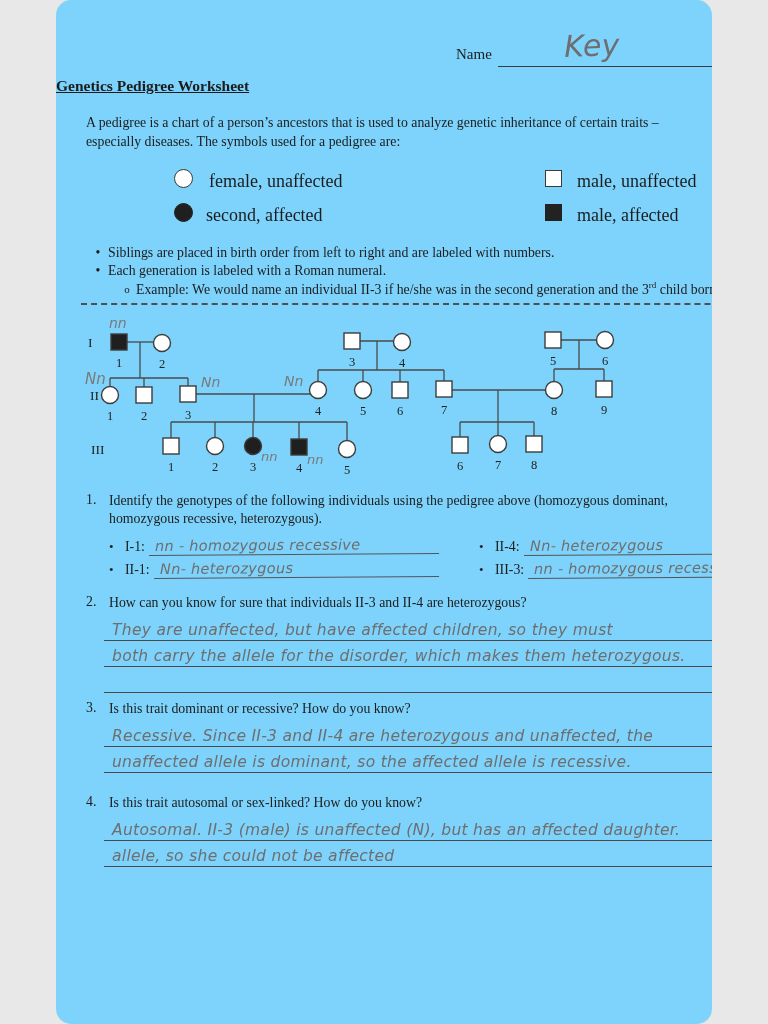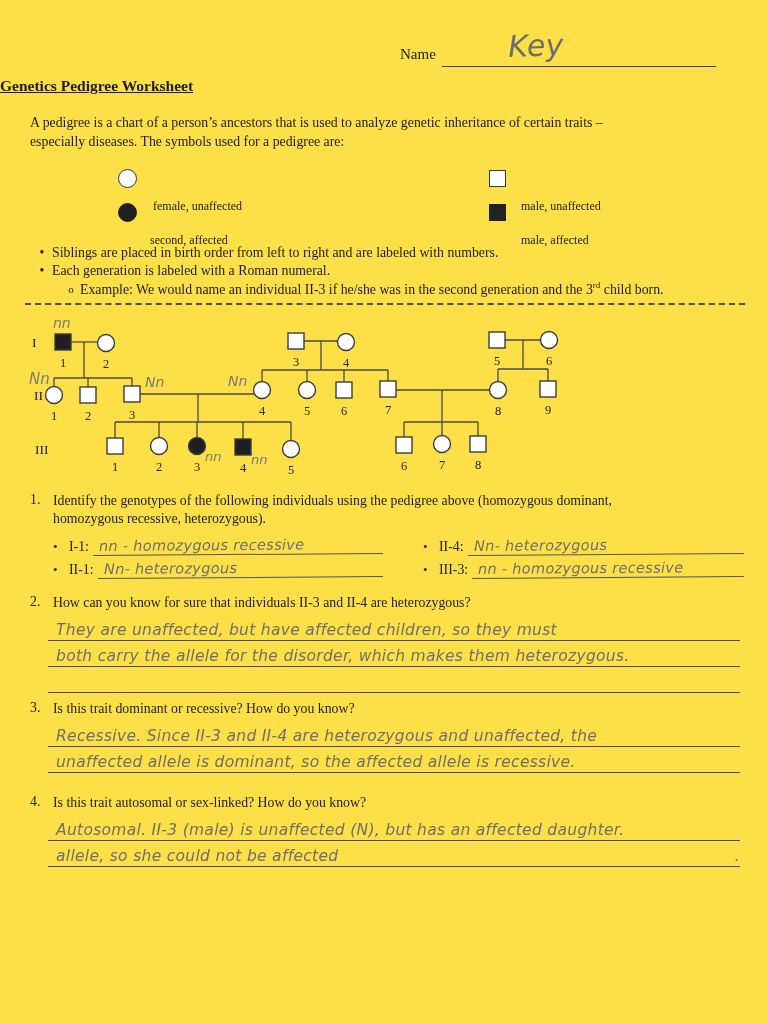--- a/index.html
+++ b/index.html
@@ -1,37 +1,37 @@
 <!DOCTYPE html>
 <html><head>
 <meta charset="utf-8">
 <style>
   * { margin:0; padding:0; box-sizing:border-box; }
   html,body { background:#e8e8e8; }
   .page {
-    position:relative; width:768px; height:1024px; margin:0 auto;
-    background:#fde047; overflow:hidden;
-    font-family:"Liberation Serif", serif; color:#1c1c1c;
+    position:relative; width:656px; height:1024px; margin:0 auto;
+    background:#7dd3fc; overflow:hidden;
+    font-family:"Liberation Serif", serif; color:#1c1c1c;border-radius:15px;
   }
   .abs { position:absolute; }
   .hw {
     font-family:"DejaVu Sans", sans-serif; font-style:italic;
     color:#6e6e6e; letter-spacing:0.3px; white-space:nowrap;
   }
   .name-label { font-size:15px; }
   .name-underline { border-bottom:1.5px solid #3c3c3c; }
   .name-value { font-size:30px; transform:rotate(-2deg); }
   .title { font-size:15.5px; font-weight:bold; text-decoration:underline; text-align:left; }
   .intro { font-size:13.8px; line-height:1.38; }
   .legend-sym { display:inline-block; }
   .circle-open  { width:19px; height:19px; border:1.6px solid #3a3a3a; border-radius:50%; background:#fff; }
   .circle-filled{ width:19px; height:19px; border:1.6px solid #222; border-radius:50%; background:#1f1f1f; }
   .square-open  { width:17px; height:17px; border:1.6px solid #3a3a3a; background:#fff; }
   .square-filled{ width:17px; height:17px; border:1.6px solid #222; background:#222; }
-  .legend-label { font-size:12px;margin-top:28px; }
+  .legend-label { font-size:18px; }
   .bullet-row { font-size:13.8px; line-height:1.3; }
   .bullet-glyph { display:inline-block; width:20px; text-align:center; }
   .sub-bullet-glyph { display:inline-block; width:18px; text-align:center; font-size:11px; vertical-align:1px; }
   .dashes { border-top:2px dashed #4f4f4f; height:0; }
   .q-block { position:absolute; left:30px; width:714px; }
   .q-num { position:absolute; left:0; top:0; font-size:13.8px; }
   .q-text { margin-left:23px; font-size:13.8px; line-height:1.32; }
   .q1-cols { display:flex; margin-top:6px; margin-left:23px; }
   .q1-col { display:flex; flex-direction:column; }
   .q1-item { display:flex; align-items:flex-end; height:21px; margin-bottom:2px; }

